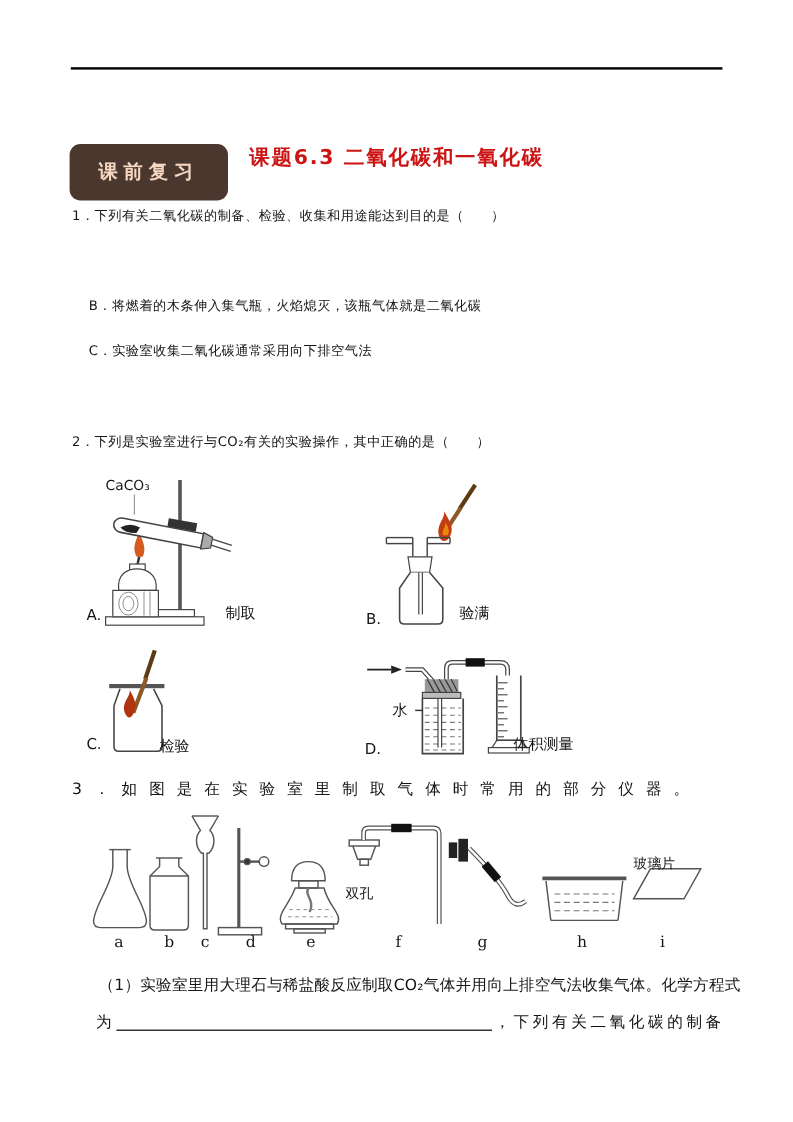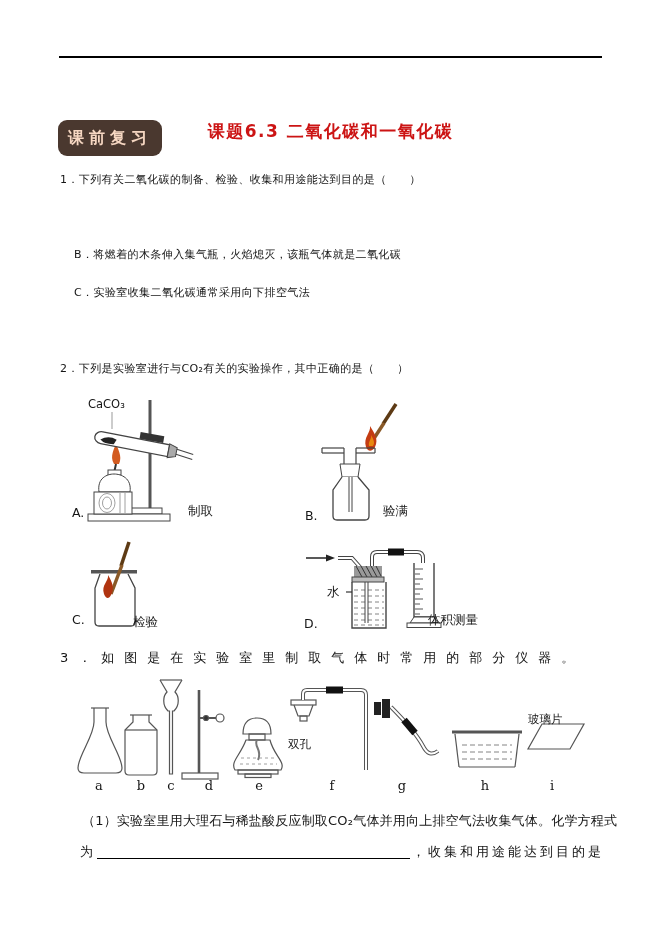--- a/index.html
+++ b/index.html
@@ -1,21 +1,21 @@
 <!DOCTYPE html>
 <html><head>
 <meta charset="utf-8">
 <style>
   html,body{margin:0;padding:0;background:#fff;}
   .page{position:relative;width:661px;height:935px;background:#ffffff;overflow:hidden;
         font-family:"DejaVu Sans","Liberation Sans",sans-serif;color:#151515;}
   .rule{position:absolute;left:59px;top:56px;width:543px;height:2px;background:#000;}
   .title{position:absolute;left:0;right:0;top:76px;text-align:center;
          font-size:17px;font-weight:bold;letter-spacing:1.5px;white-space:nowrap;}
-  .badge{position:absolute;left:58px;top:120px;height:36px;padding:0 10px;
+  .badge{position:absolute;left:58px;top:120px;height:47px;padding:0 24px;
          border-radius:9px;display:inline-flex;align-items:center;
          font-size:16px;font-weight:bold;letter-spacing:5px;white-space:nowrap;}
   .t{position:absolute;font-size:11px;letter-spacing:.4px;white-space:nowrap;}
   .opt{left:74px;}
   .stem{left:60px;}
   .dlabel{position:absolute;font-size:12.5px;white-space:nowrap;}
   .small{font-size:11.5px;}
   .eqletter{position:absolute;top:778px;width:16px;text-align:center;
             font-size:13px;font-family:"DejaVu Serif","Liberation Serif",serif;}
   .q3stem{position:absolute;left:60px;top:649px;font-size:13px;letter-spacing:10px;white-space:nowrap;}
@@ -216,16 +216,16 @@
   <div class="eqletter" style="left:477px">h</div>
   <div class="eqletter" style="left:544px">i</div>
 
   <div class="dlabel small" style="left:288px;top:737px">双孔</div>
   <div class="dlabel small" style="left:528px;top:712px">玻璃片</div>
 
   <div class="p1line1">（1）实验室里用大理石与稀盐酸反应制取CO₂气体并用向上排空气法收集气体。化学方程式</div>
   <div class="p1line2">
     <span>为</span>
     <span class="blank"></span>
-    <span class="suffix">，收集和用途能达到目的是</span>
+    <span class="suffix">，下列有关二氧化碳的制备</span>
   </div>
 
 </div>
 
 </body></html>

